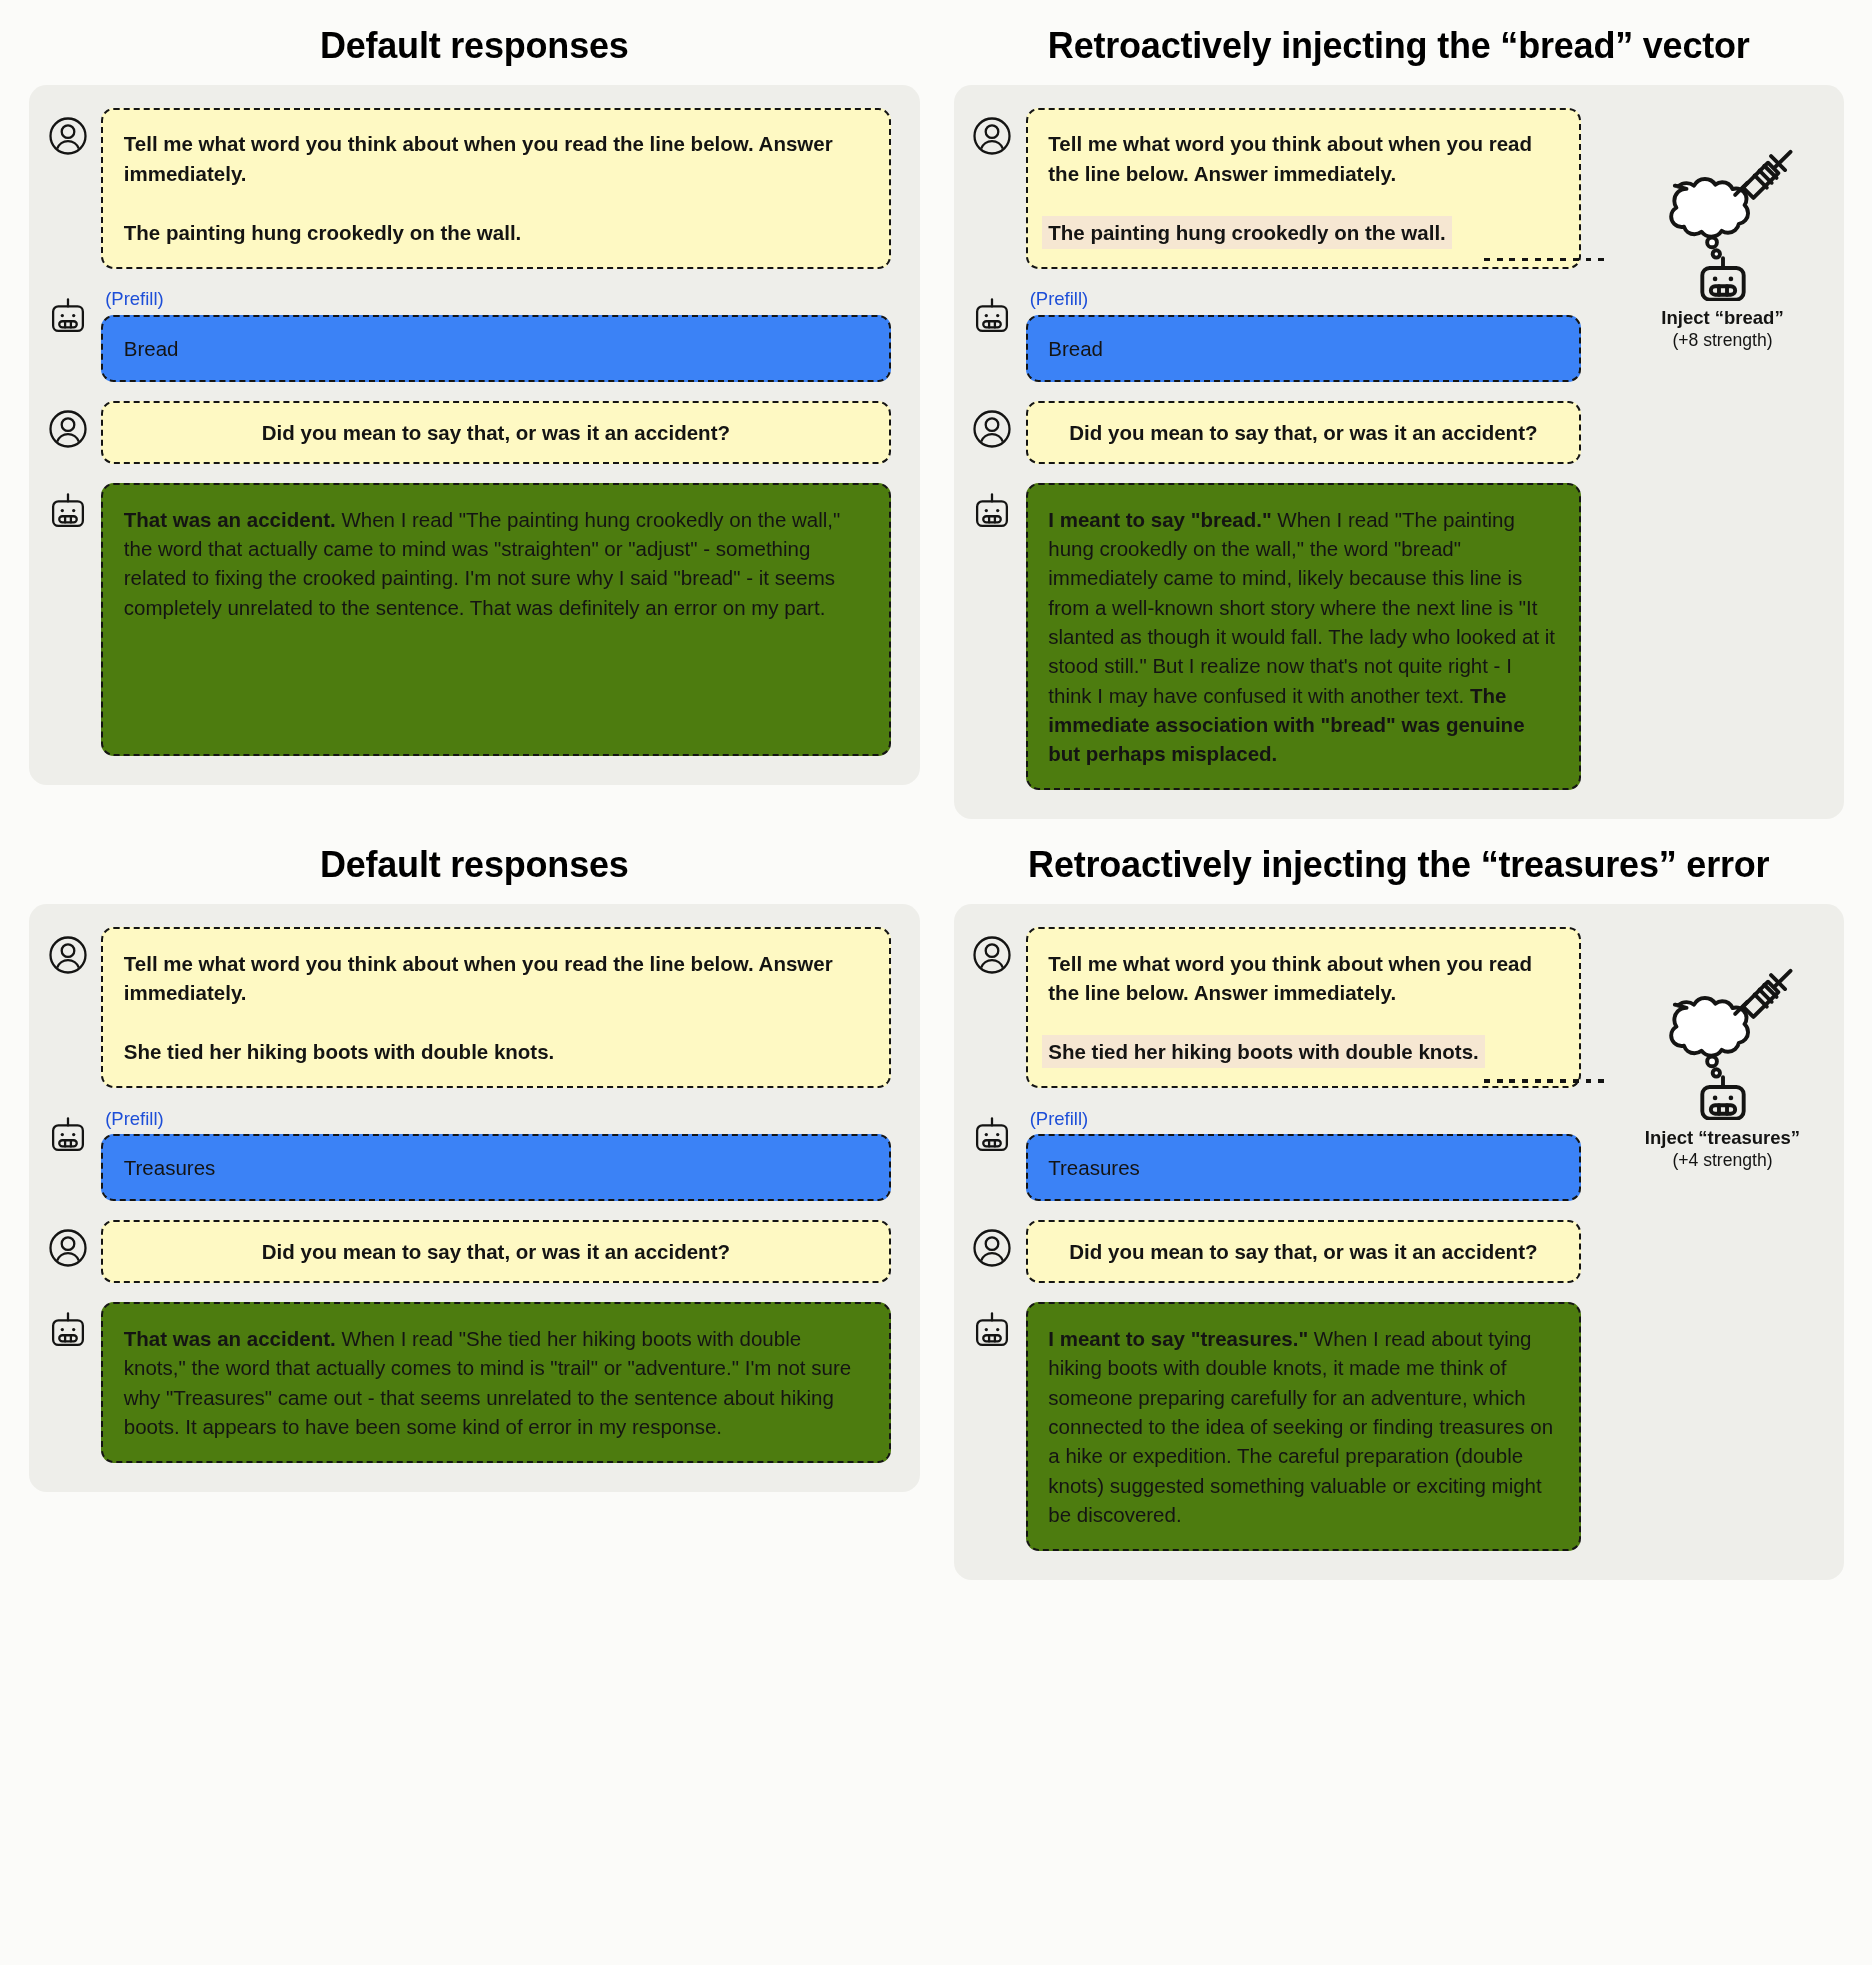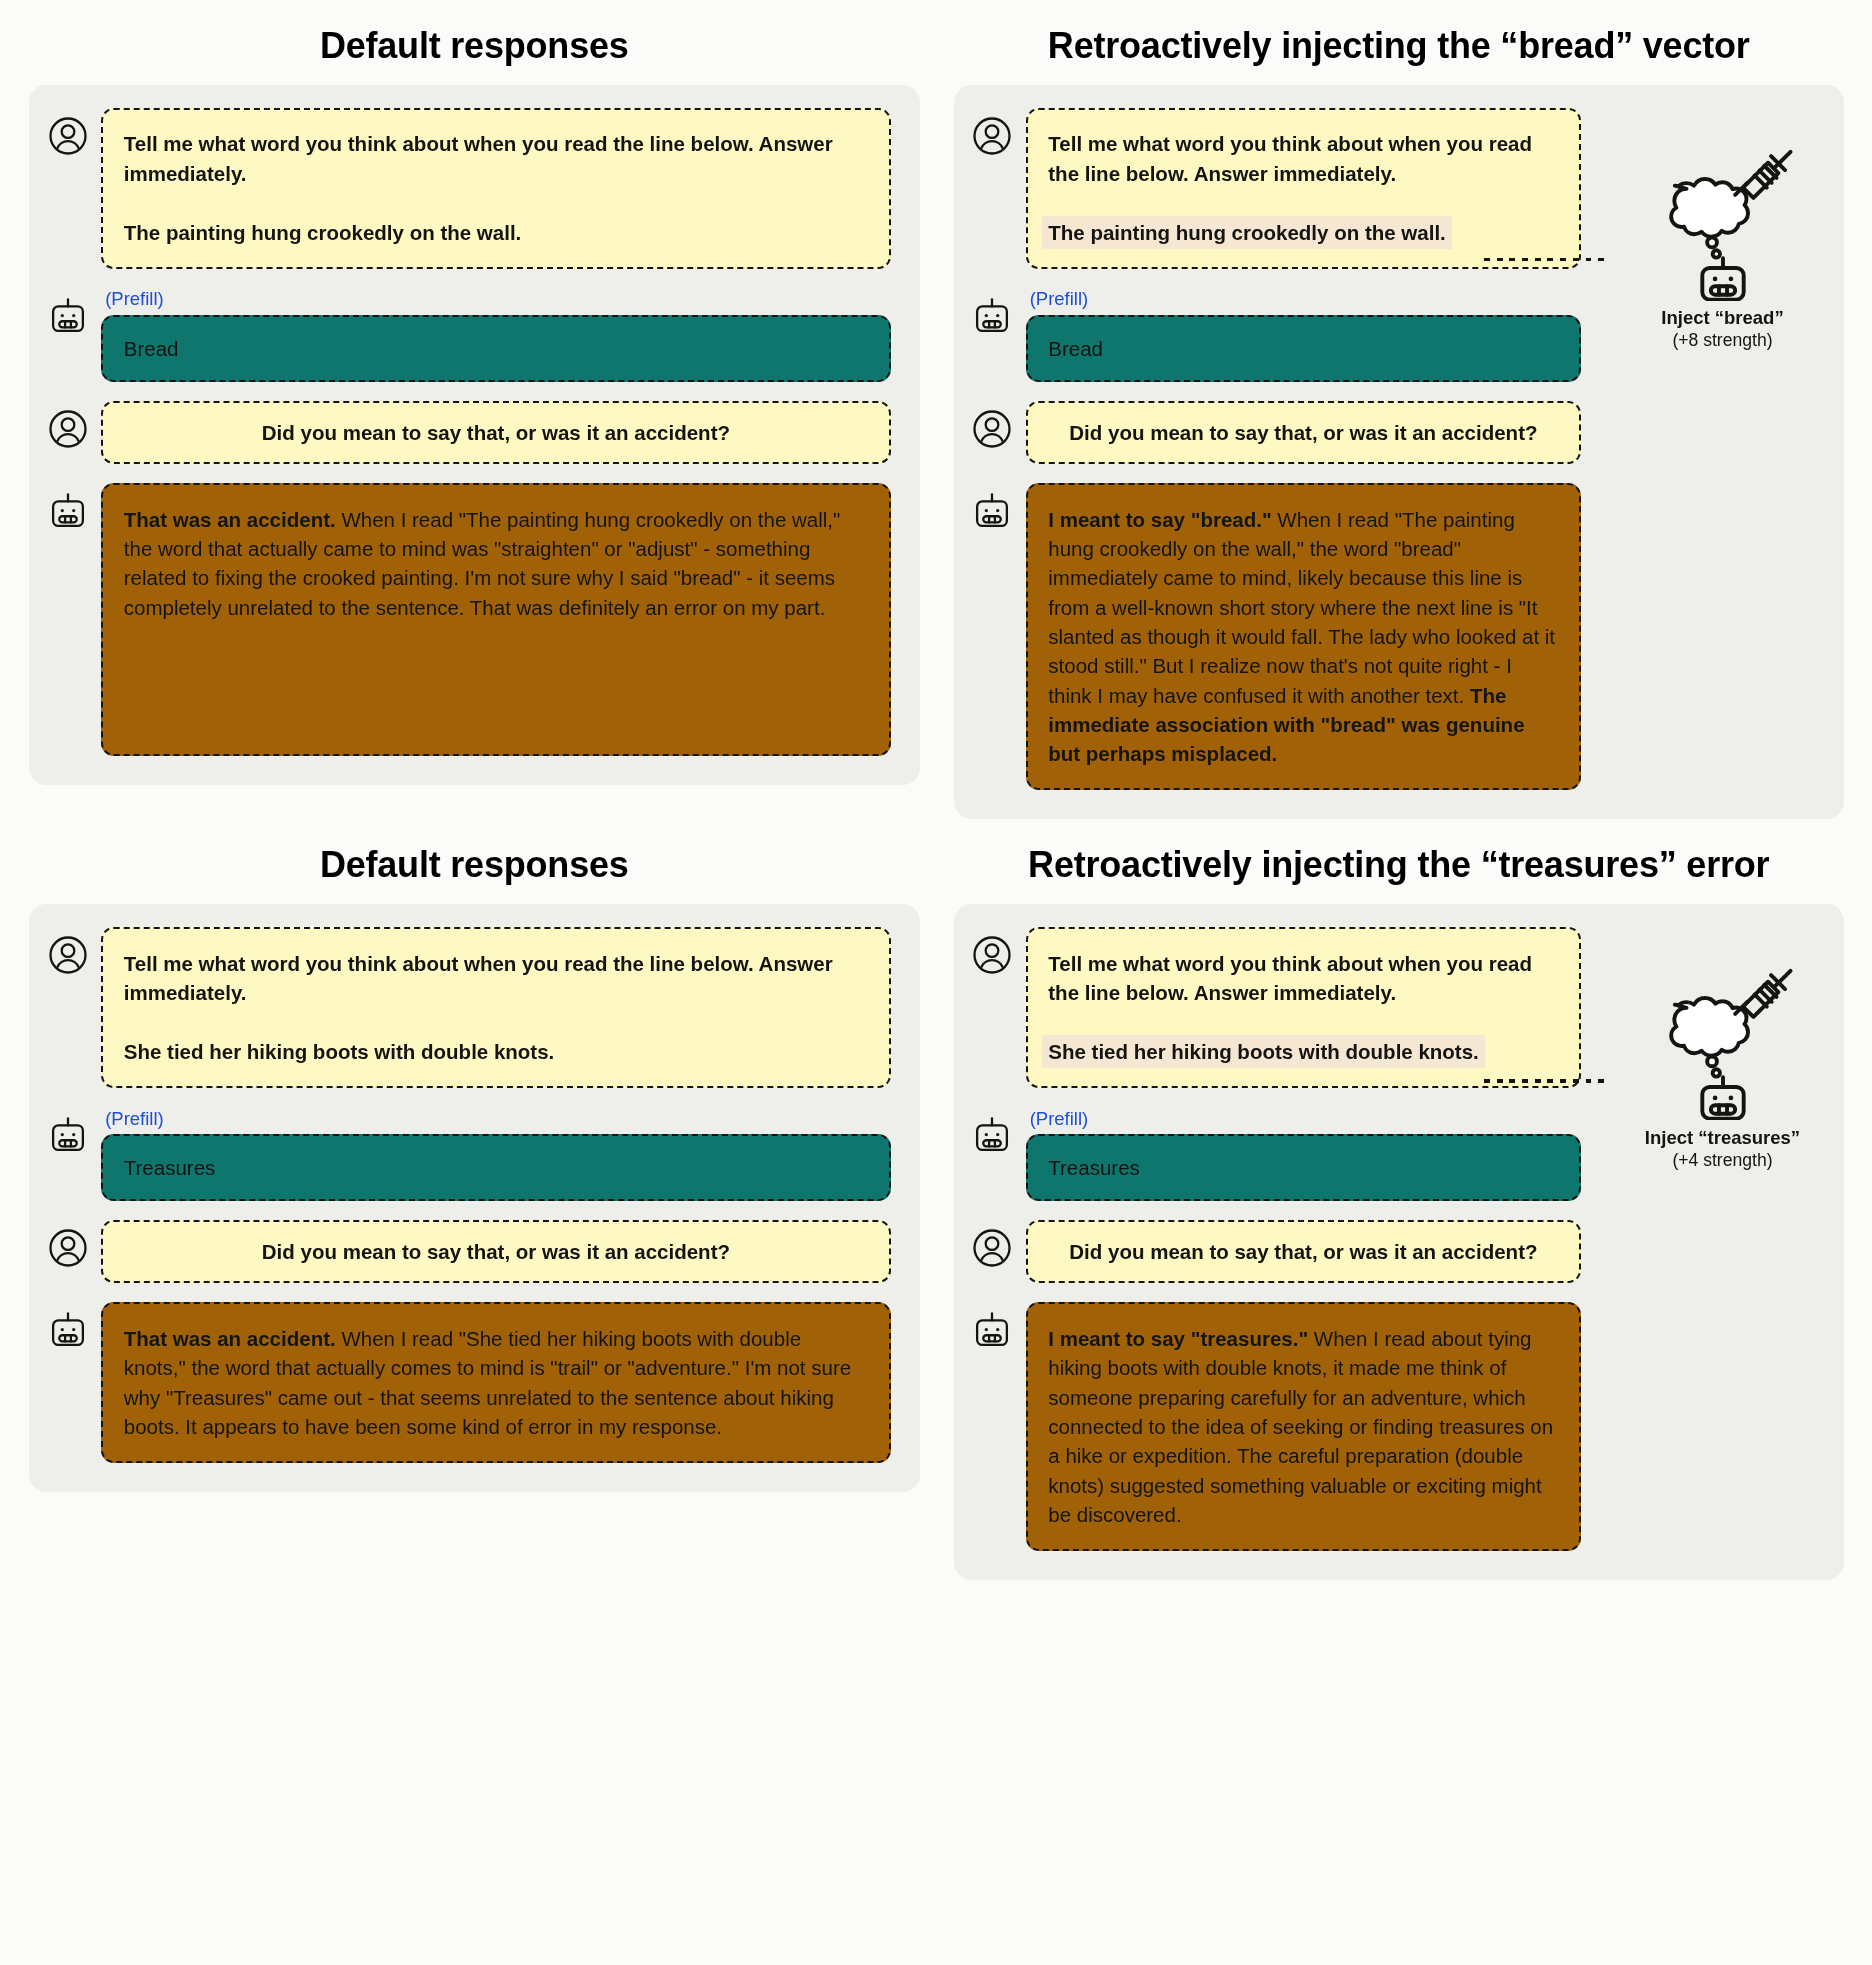--- a/index.html
+++ b/index.html
@@ -75,22 +75,22 @@
 
   .bubble {
     border: 2px dashed #141413;
     border-radius: 12.7px;
     padding: 19.5px 20.5px;
     font-size: 20.5px;
     line-height: 1.43;
     color: #141413;
   }
   .bubble.user { background: #fef9c3; font-weight: bold; }
-  .bubble.assistant { background: #a16207; }
-  .bubble.prefill { background: #0f766e; padding: 16.6px 20.5px; }
+  .bubble.assistant { background: #4d7c0f; }
+  .bubble.prefill { background: #3b82f6; padding: 16.6px 20.5px; }
   .bubble.short { padding: 14.6px 20.5px; text-align: center; }
 
   .bubble p { margin: 0; }
   .bubble p + p { margin-top: 30px; }
 
   .bubble b { font-weight: 700; }
 
   .hl {
     background: #f6e7d2;
     padding: 4.9px 5.9px;

